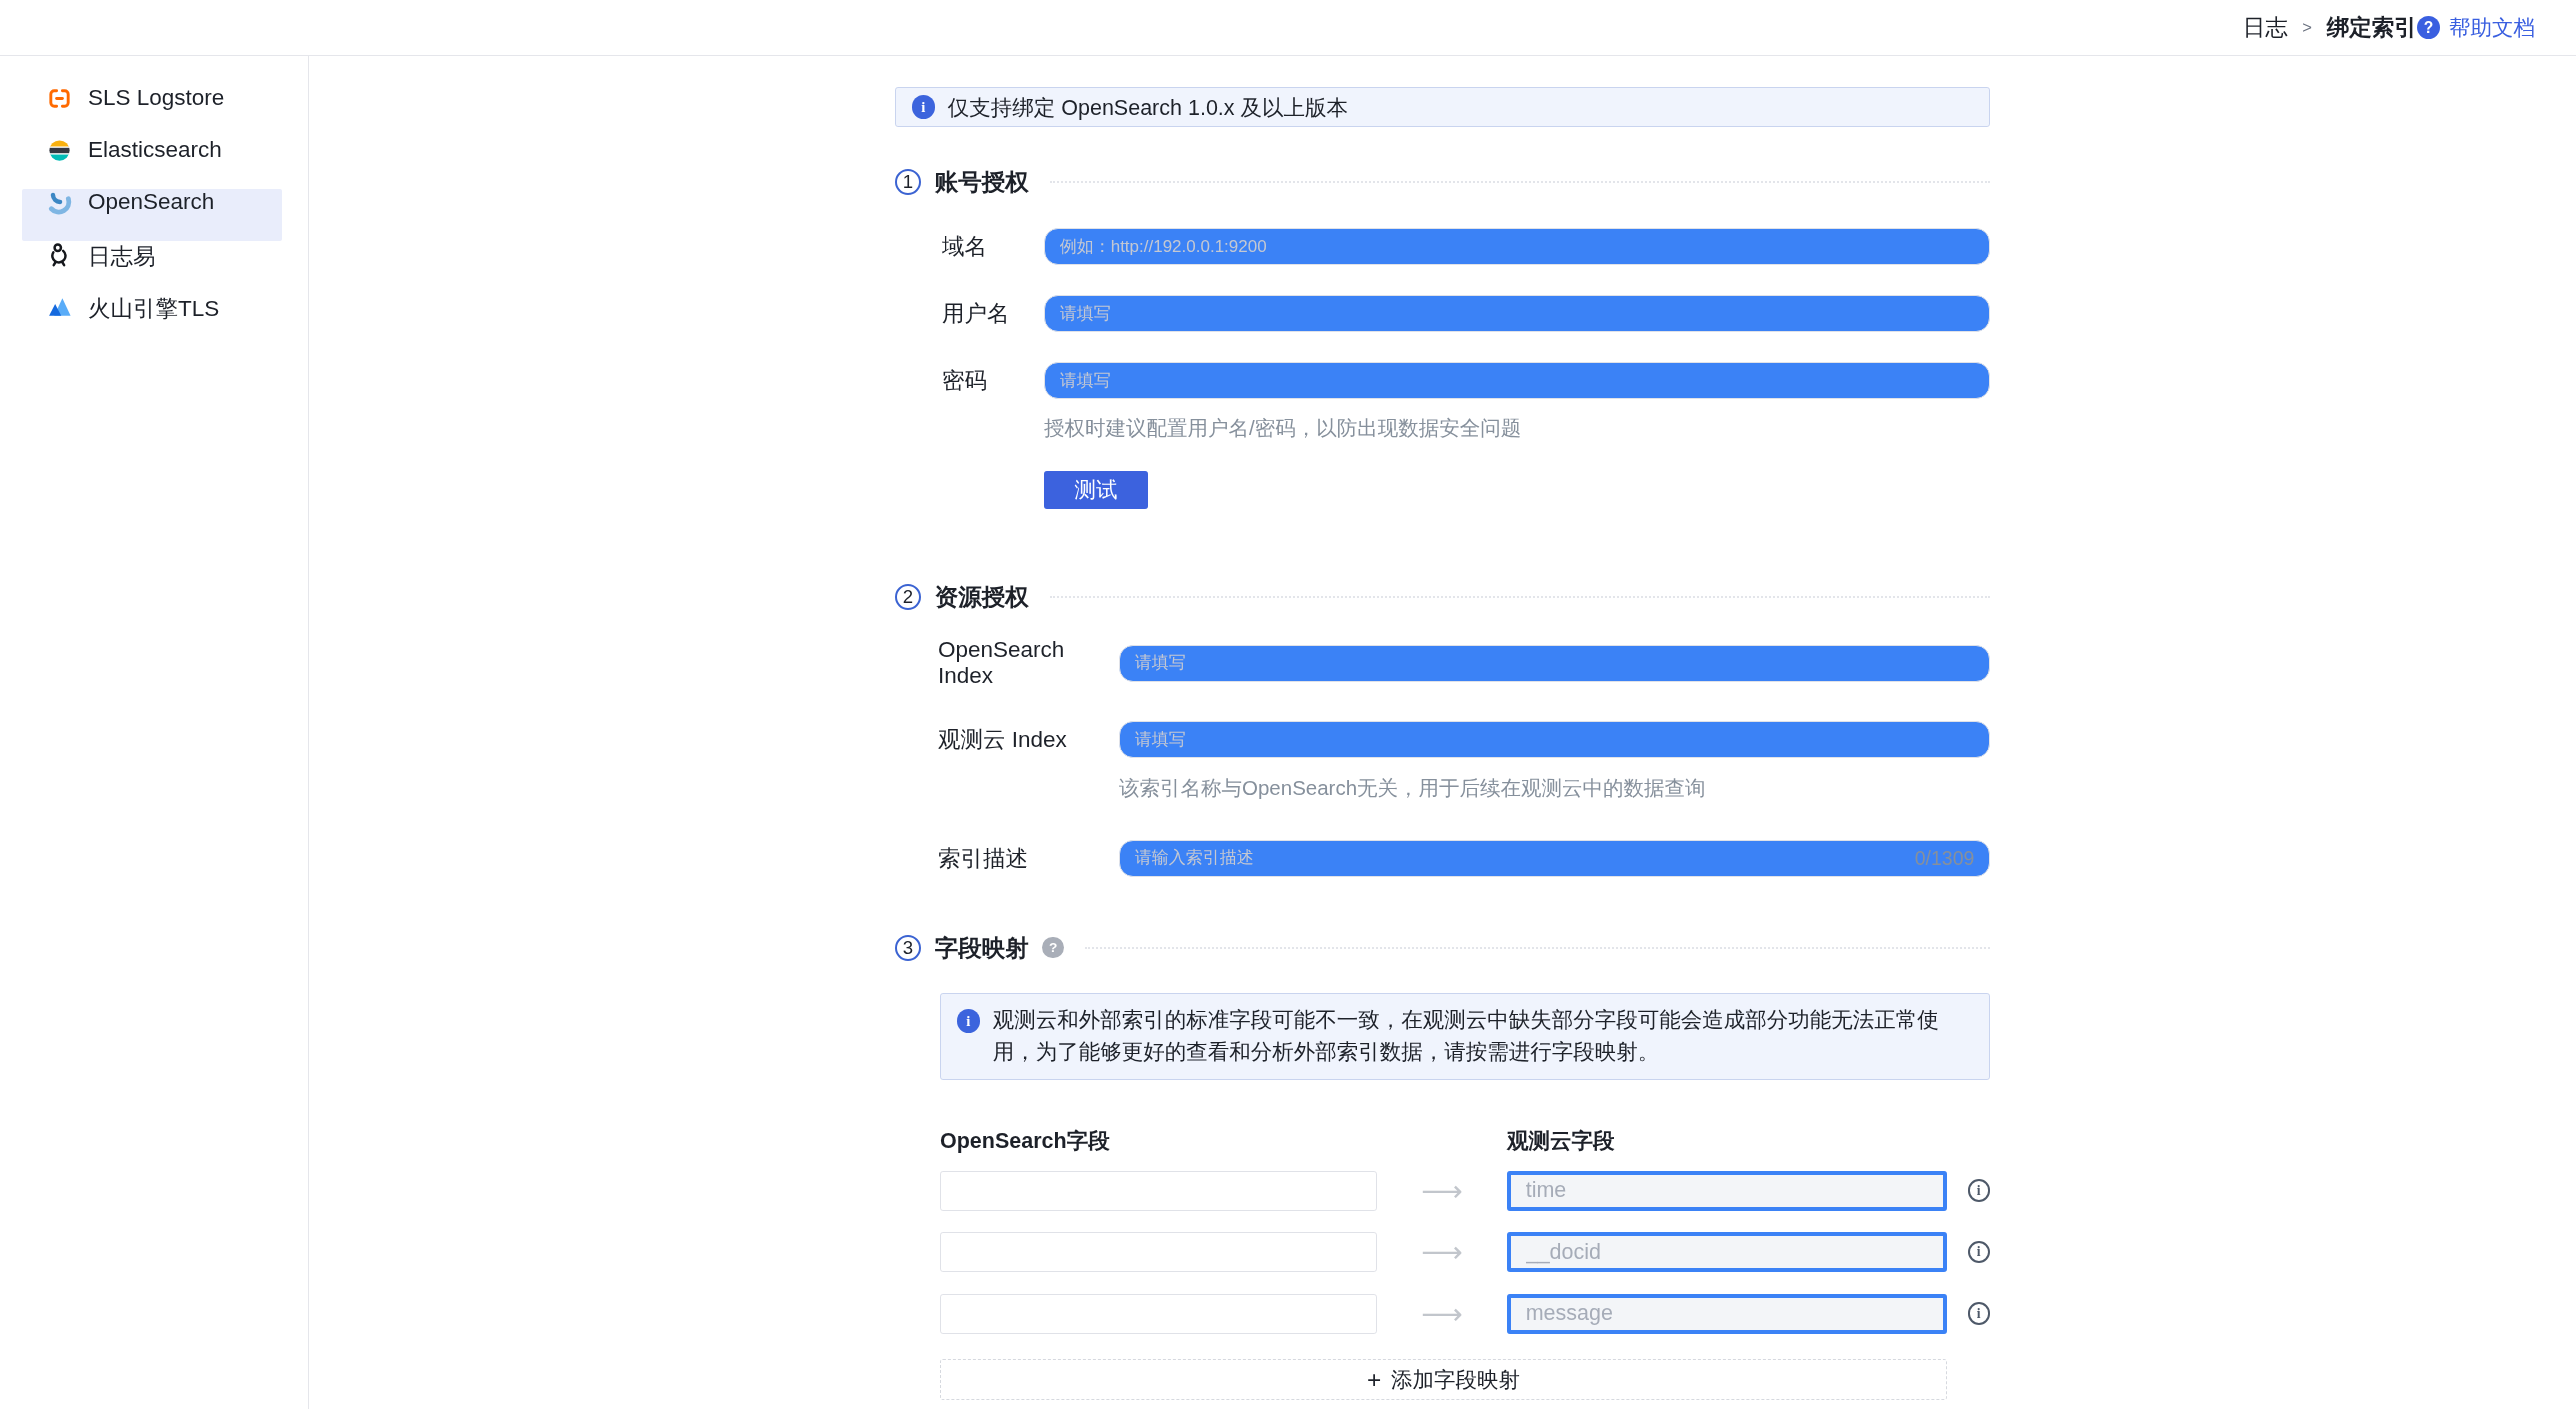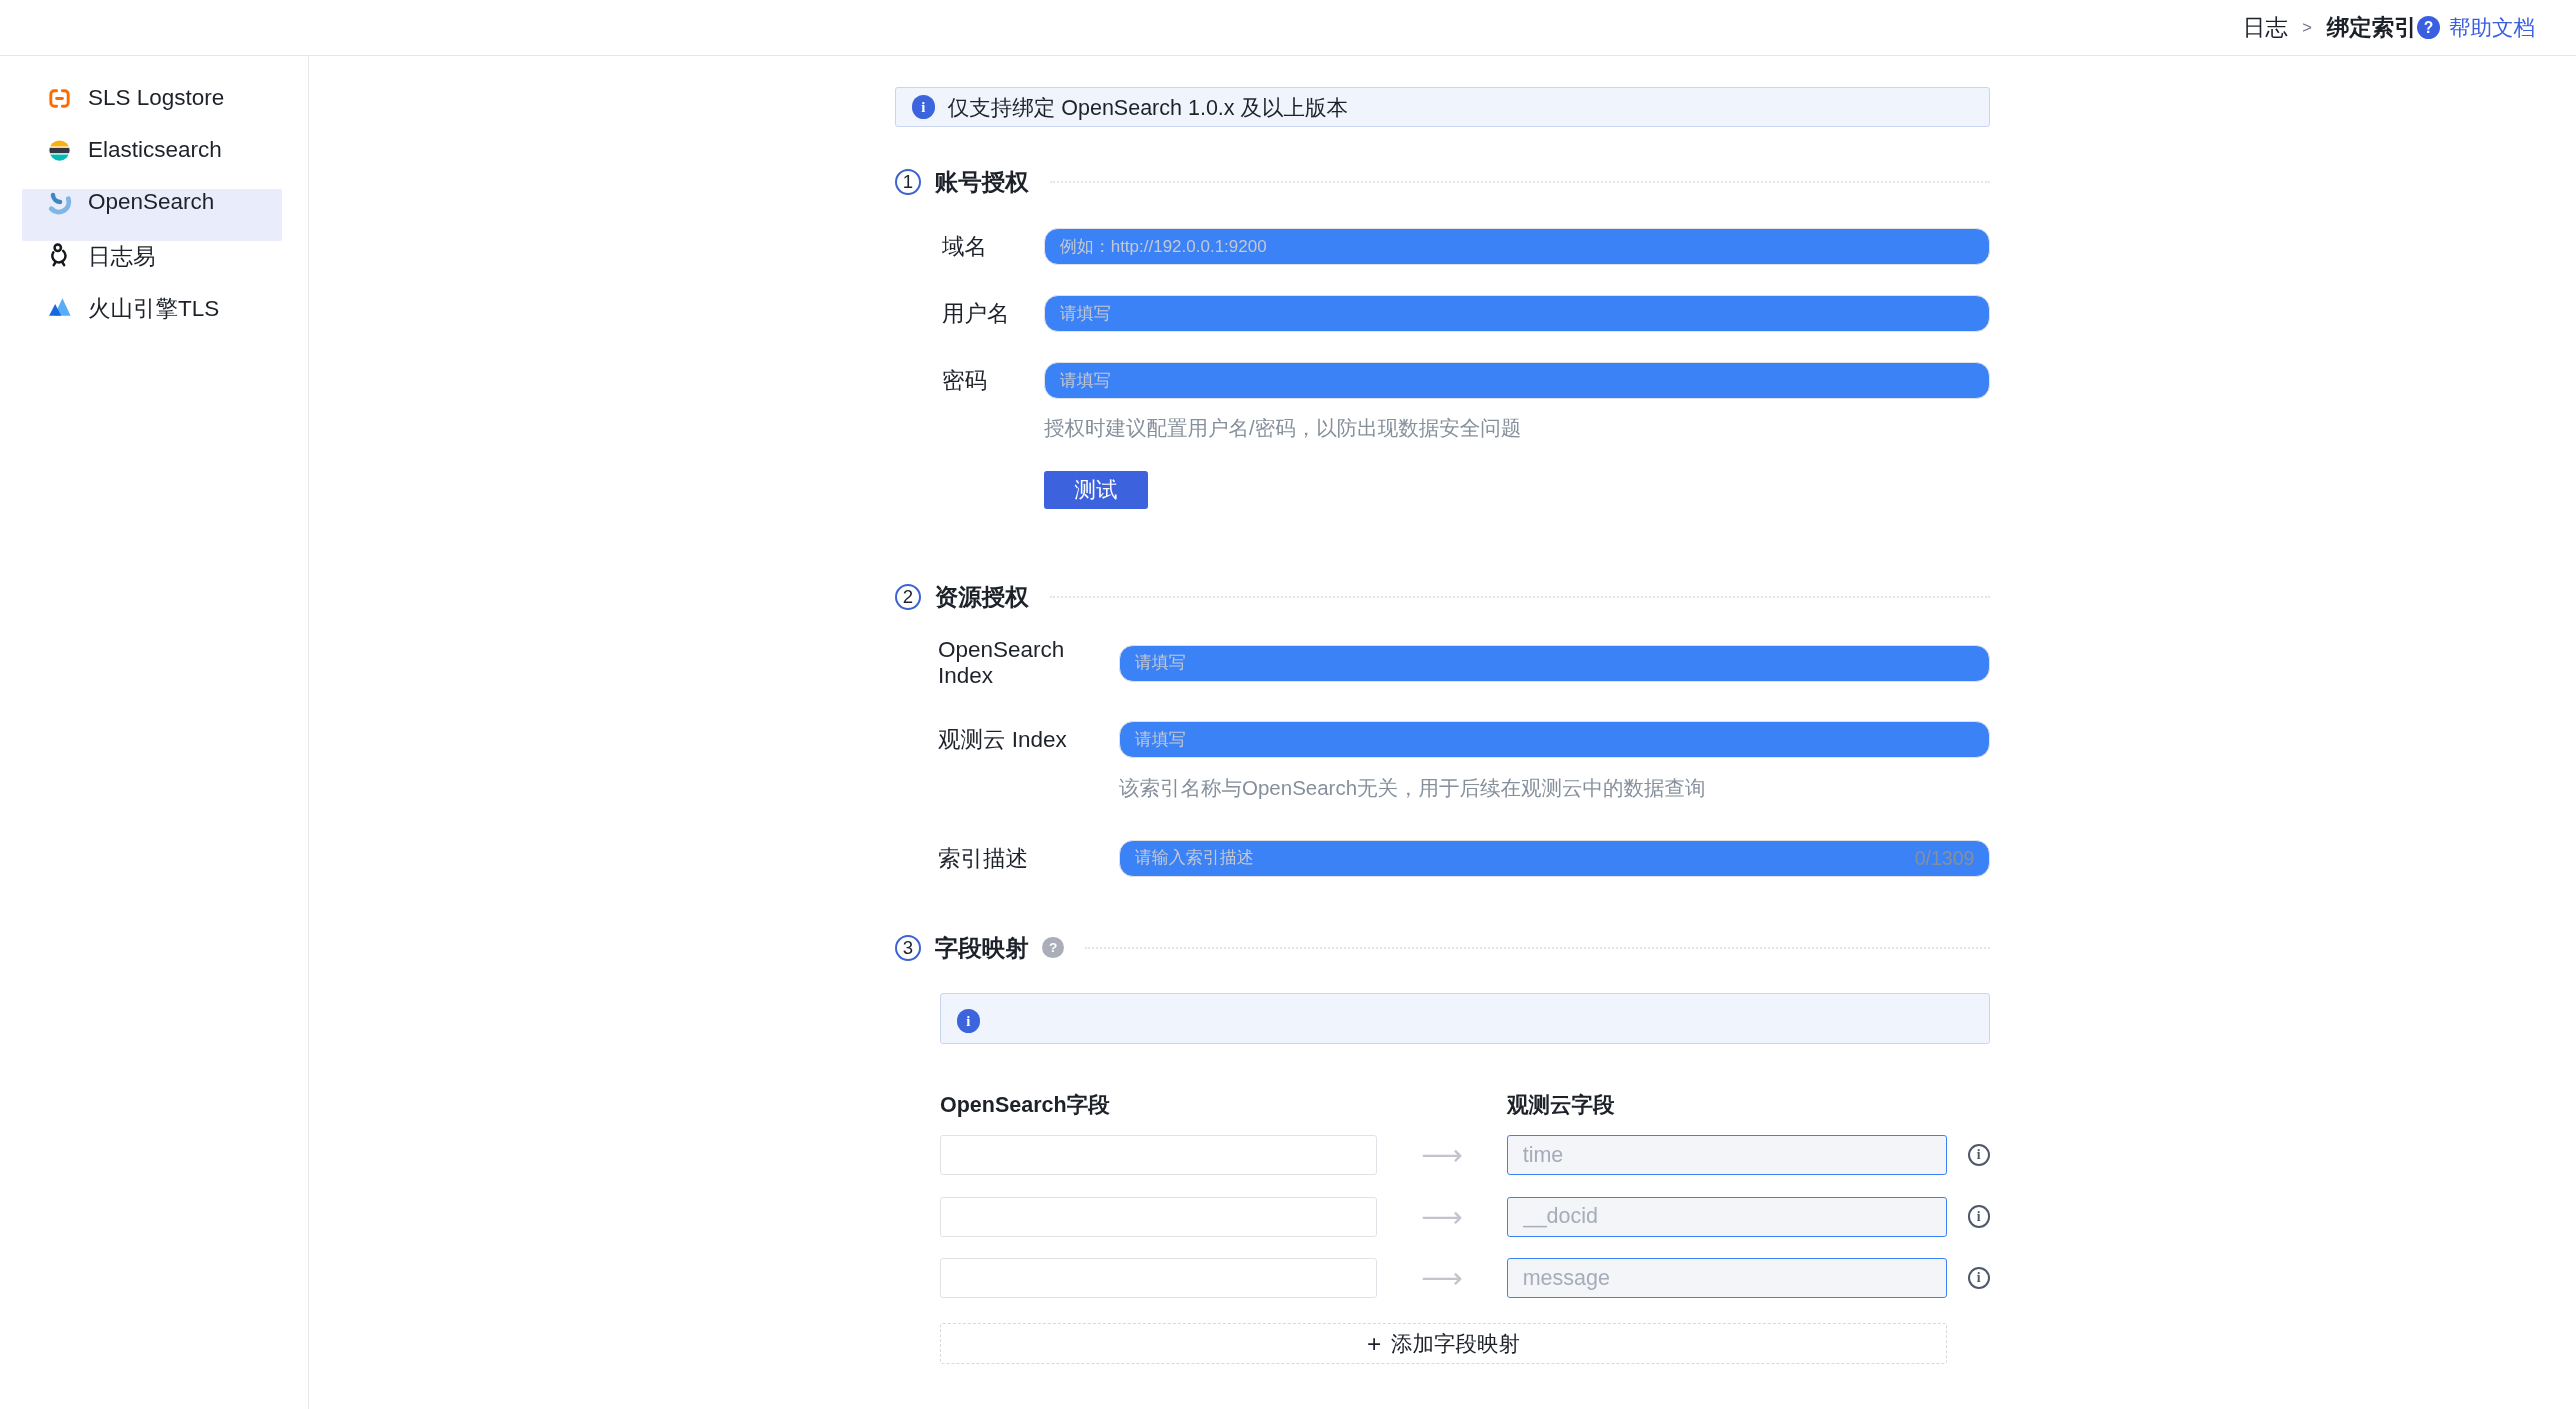--- a/index.html
+++ b/index.html
@@ -71,21 +71,21 @@
 
   
   .map-area { margin-left:45px; }
   .map-heads { display:flex; margin-top:46px; font-size:21.5px; font-weight:700; }
   .map-heads .mh-left { width:567px; }
   .map-row { display:flex; align-items:center; margin-top:21.5px; }
   .map-row.first { margin-top:15.6px; }
   .map-input { width:437px; height:40px; border:1px solid #e0e2e8; border-radius:2.9px; background:#fff;
     padding:0 14.7px; font-size:21.5px; outline:none; }
   .map-arrow { width:130px; text-align:center; color:#c2c6cc; font-size:29px; user-select:none; }
-  .map-target { width:440px; height:40px; border:1px solid #3b82f6; border-radius:2.9px;
+  .map-target { width:440px; height:40px; border:4px solid #3b82f6; border-radius:2.9px;
     background:#f3f5f8; color:#a6acb8; font-size:21.5px; padding:0 14.7px;
     font-family:"Liberation Sans","DejaVu Sans",sans-serif; }
   .map-info { margin-left:20.5px; width:22.5px; height:22.5px; border-radius:50%; border:2px solid #4e5969;
     color:#4e5969; font-size:13.7px; font-weight:700; display:flex; align-items:center;
     justify-content:center; cursor:pointer; font-family:"Liberation Serif","DejaVu Serif",serif; }
   .add-btn { margin-top:25.4px; width:1007px; height:41px; border:1px dashed #d6d9df; border-radius:2.9px;
     background:#fff; display:flex; align-items:center; justify-content:center; gap:9.8px;
     font-size:21.5px; color:#1d2129; cursor:pointer;
     font-family:"Liberation Sans","DejaVu Sans",sans-serif; }
   .plus { font-size:24.4px; color:#1d2129; }
@@ -218,20 +218,21 @@
       
       <div class="sec-head mt-sec3">
         <span class="sec-num">3</span>
         <span class="sec-title">字段映射</span>
         <span class="q-badge">?</span>
         <span class="sec-rule"></span>
       </div>
 
       <div class="banner multi mt-banner2" style="margin-left:45px;">
         <span class="info-dot">i</span>
+        <span>观测云和外部索引的标准字段可能不一致，在观测云中缺失部分字段可能会造成部分功能无法正常使用，为了能够更好的查看和分析外部索引数据，请按需进行字段映射。</span>
       </div>
 
       <div class="map-area">
         <div class="map-heads">
           <span class="mh-left">OpenSearch字段</span>
           <span>观测云字段</span>
         </div>
 
         <div class="map-row first">
           <input class="map-input" type="text" style="">

